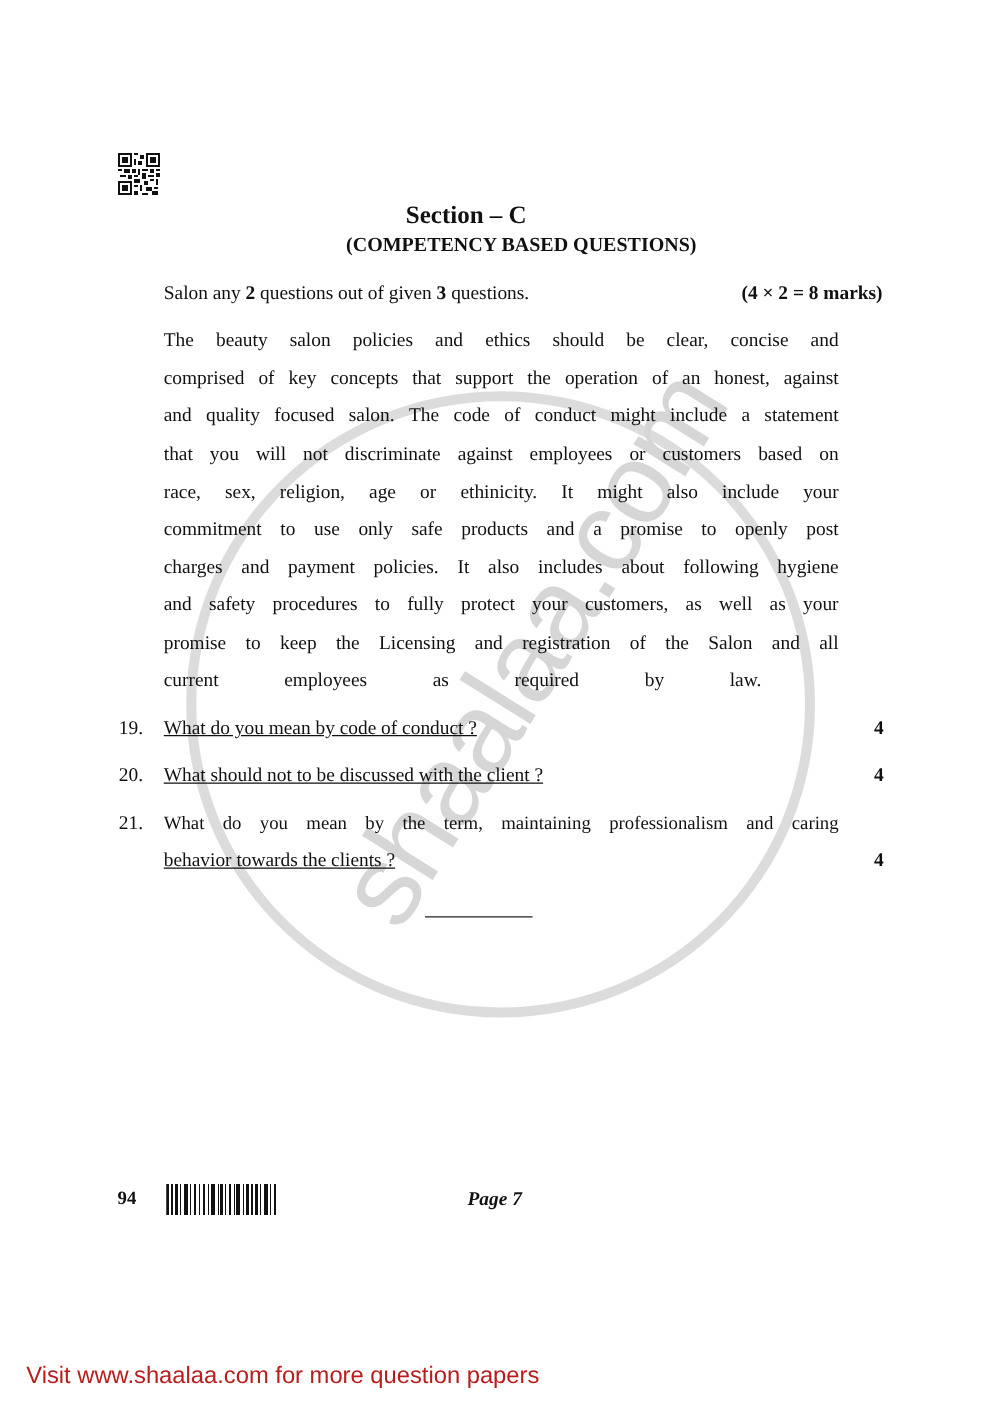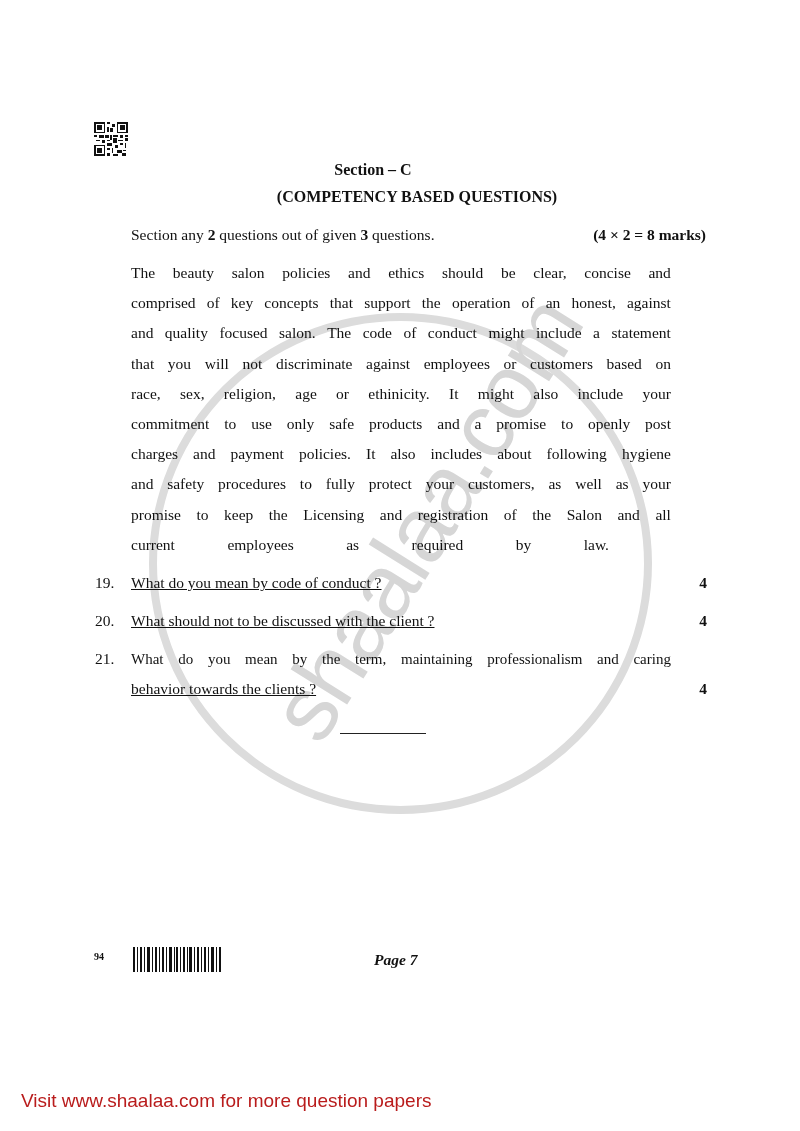--- a/index.html
+++ b/index.html
@@ -61,21 +61,21 @@
     }
 
     .content { position: relative; z-index: 1; }
 
     .section-title {
       position: absolute;
       left: 0; width: 712px;
       top: 161px;
       text-align: center;
       font-weight: bold;
-      font-size: 16px;
+      font-size: 20px;
       padding-left: 34px;
       box-sizing: border-box;
     }
     .section-subtitle {
       position: absolute;
       left: 0; width: 800px;
       top: 188px;
       text-align: center;
       font-weight: bold;
       font-size: 16px;
@@ -165,21 +165,21 @@
       width: 86px;
       height: 0;
       border-top: 1.3px solid #222;
     }
 
     .footer-code {
       position: absolute;
       left: 94px;
       top: 951px;
       font-weight: bold;
-      font-size: 10px;
+      font-size: 15px;
     }
     .barcode {
       position: absolute;
       left: 133px;
       top: 947px;
       width: 88px;
       height: 25px;
     }
     .page-no {
       position: absolute;
@@ -248,21 +248,21 @@
       <rect x="12" y="20" width="3" height="1"></rect>
         <rect x="17" y="19" width="3" height="2"></rect>
     </g>
   </svg>
 
   <div class="content">
 
     <div class="section-title">Section – C</div>
     <div class="section-subtitle">(COMPETENCY BASED QUESTIONS)</div>
 
-    <div class="instruction"><span>Section any </span><b>2</b><span> questions out of given </span><b>3</b><span> questions.</span></div>
+    <div class="instruction"><span>Salon any </span><b>2</b><span> questions out of given </span><b>3</b><span> questions.</span></div>
     <div class="marks-total">(4 × 2 = 8 marks)</div>
 
     <div class="passage">
       <div class="line">
           <span>The</span>
           <span>beauty</span>
           <span>salon</span>
           <span>policies</span>
           <span>and</span>
           <span>ethics</span>

